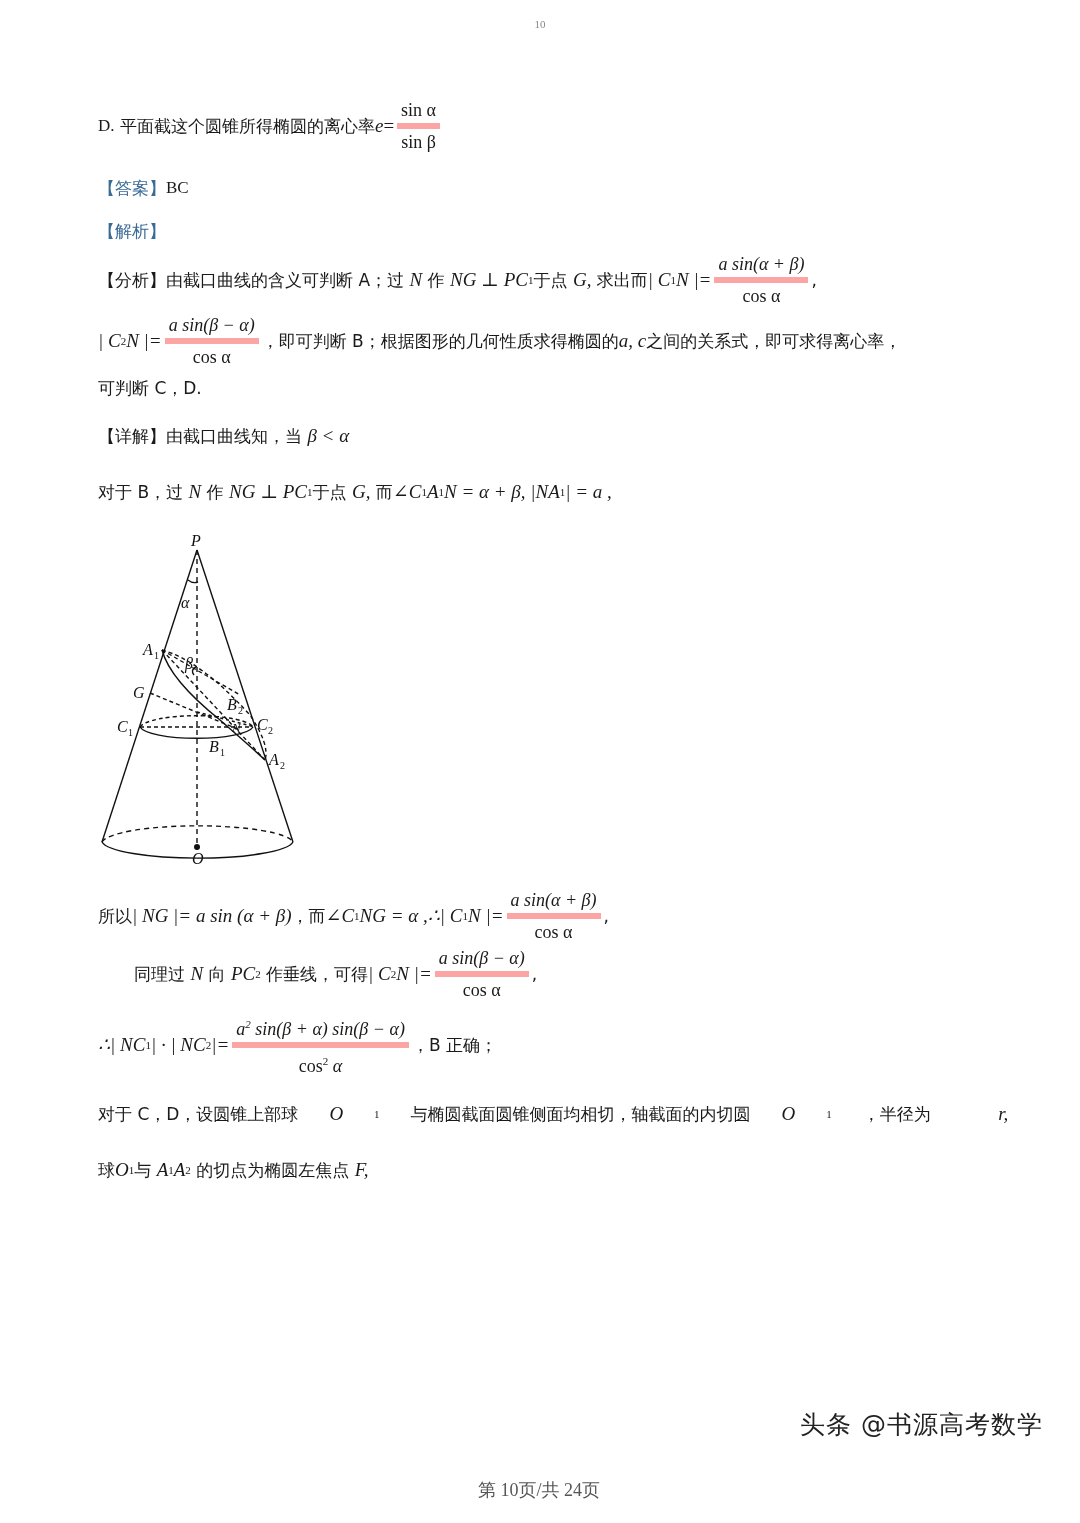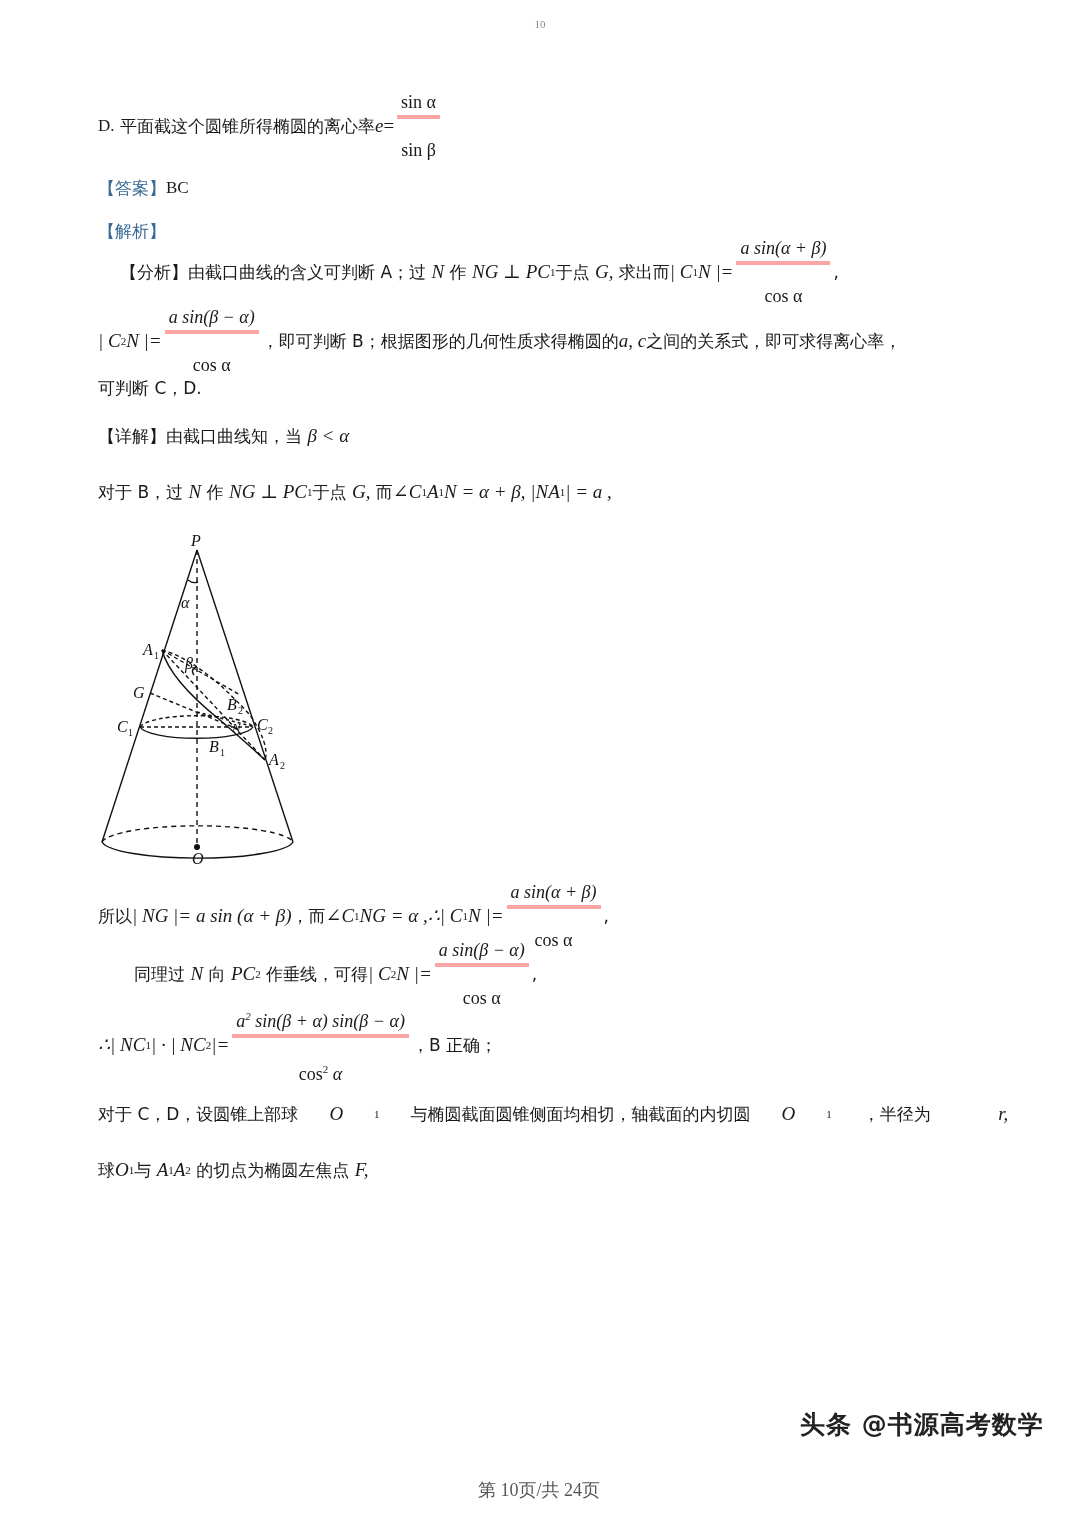--- a/index.html
+++ b/index.html
@@ -6,29 +6,29 @@
   body {
     width: 1080px; height: 1523px; position: relative; overflow: hidden;
     font-family: "DejaVu Sans", "Liberation Sans", sans-serif;
     color: #1a1a1a;
   }
   .abs { position: absolute; }
   .serif { font-family: "Liberation Serif", "DejaVu Serif", serif; }
   .it { font-style: italic; font-family: "Liberation Serif", "DejaVu Serif", serif; }
   .line { position: absolute; left: 98px; font-size: 17px; line-height: 24px; white-space: nowrap; display: flex; align-items: center; }
   .frac { display: inline-flex; flex-direction: column; align-items: center; vertical-align: middle; margin: 0 3px; font-family: "Liberation Serif", "DejaVu Serif", serif; font-size: 18px; }
-  .frac .num { padding: 0 4px 2px; border-bottom: 4px solid #fca5a5; line-height: 22px; }
-  .frac .den { padding-top: 20px; line-height: 22px; }
+  .frac .num { padding: 0 4px 2px; border-bottom: 6px solid #fca5a5; line-height: 22px; }
+  .frac .den { padding-top: 2px; line-height: 22px; }
   .math { font-family: "Liberation Serif", "DejaVu Serif", serif; font-size: 19px; }
   sub { font-size: 11px; vertical-align: -3px; }
   sup { font-size: 11px; }
   .label-blue { color: #3a6a96; }
   .page-num { left: 0; width: 1080px; text-align: center; top: 18px; font-size: 11px; color: #888; }
   .footer { top: 1478px; left: 478px; font-size: 18px; color: #555; }
-  .watermark { top: 1408px; left: 800px; font-size: 25px; color: #222; letter-spacing: 1px; text-shadow: 1px 1px 0 #fff, -1px -1px 0 #fff; font-weight: bold; }
+  .watermark { top: 1408px; left: 800px; font-size: 25px; color: #222; letter-spacing: 1px; text-shadow: 1px 1px 0 #fff, -1px -1px 0 #fff; }
 </style>
 </head>
 <body>
 
 <div class="abs page-num serif">10</div>
 
 <div class="line" style="top:98px; height:56px;">
   <span class="serif">D.</span>&nbsp;
   <span>平面截这个圆锥所得椭圆的离心率</span>
   <span class="it math">e</span>
@@ -39,21 +39,21 @@
   </span>
 </div>
 
 <div class="line" style="top:176px;">
   <span class="label-blue">【答案】</span>
   <span class="serif" style="font-size:17px;">BC</span>
 </div>
 
 <div class="line label-blue" style="top:219px;">【解析】</div>
 
-<div class="line" style="top:244px; height:56px;margin-left:22px;">
+<div class="line" style="top:252px; height:56px;">
   <span>【分析】</span>
   <span>由截口曲线的含义可判断 A；过</span>&nbsp;
   <span class="it math">N</span>&nbsp;
   <span>作</span>&nbsp;
   <span class="it math">NG ⊥ PC</span><sub class="serif">1</sub>
   <span>于点</span>&nbsp;
   <span class="it math">G,</span>&nbsp;
   <span>求出而</span>
   <span class="it math">| C</span><sub class="serif">1</sub><span class="it math">N |=</span>
   <span class="frac">

